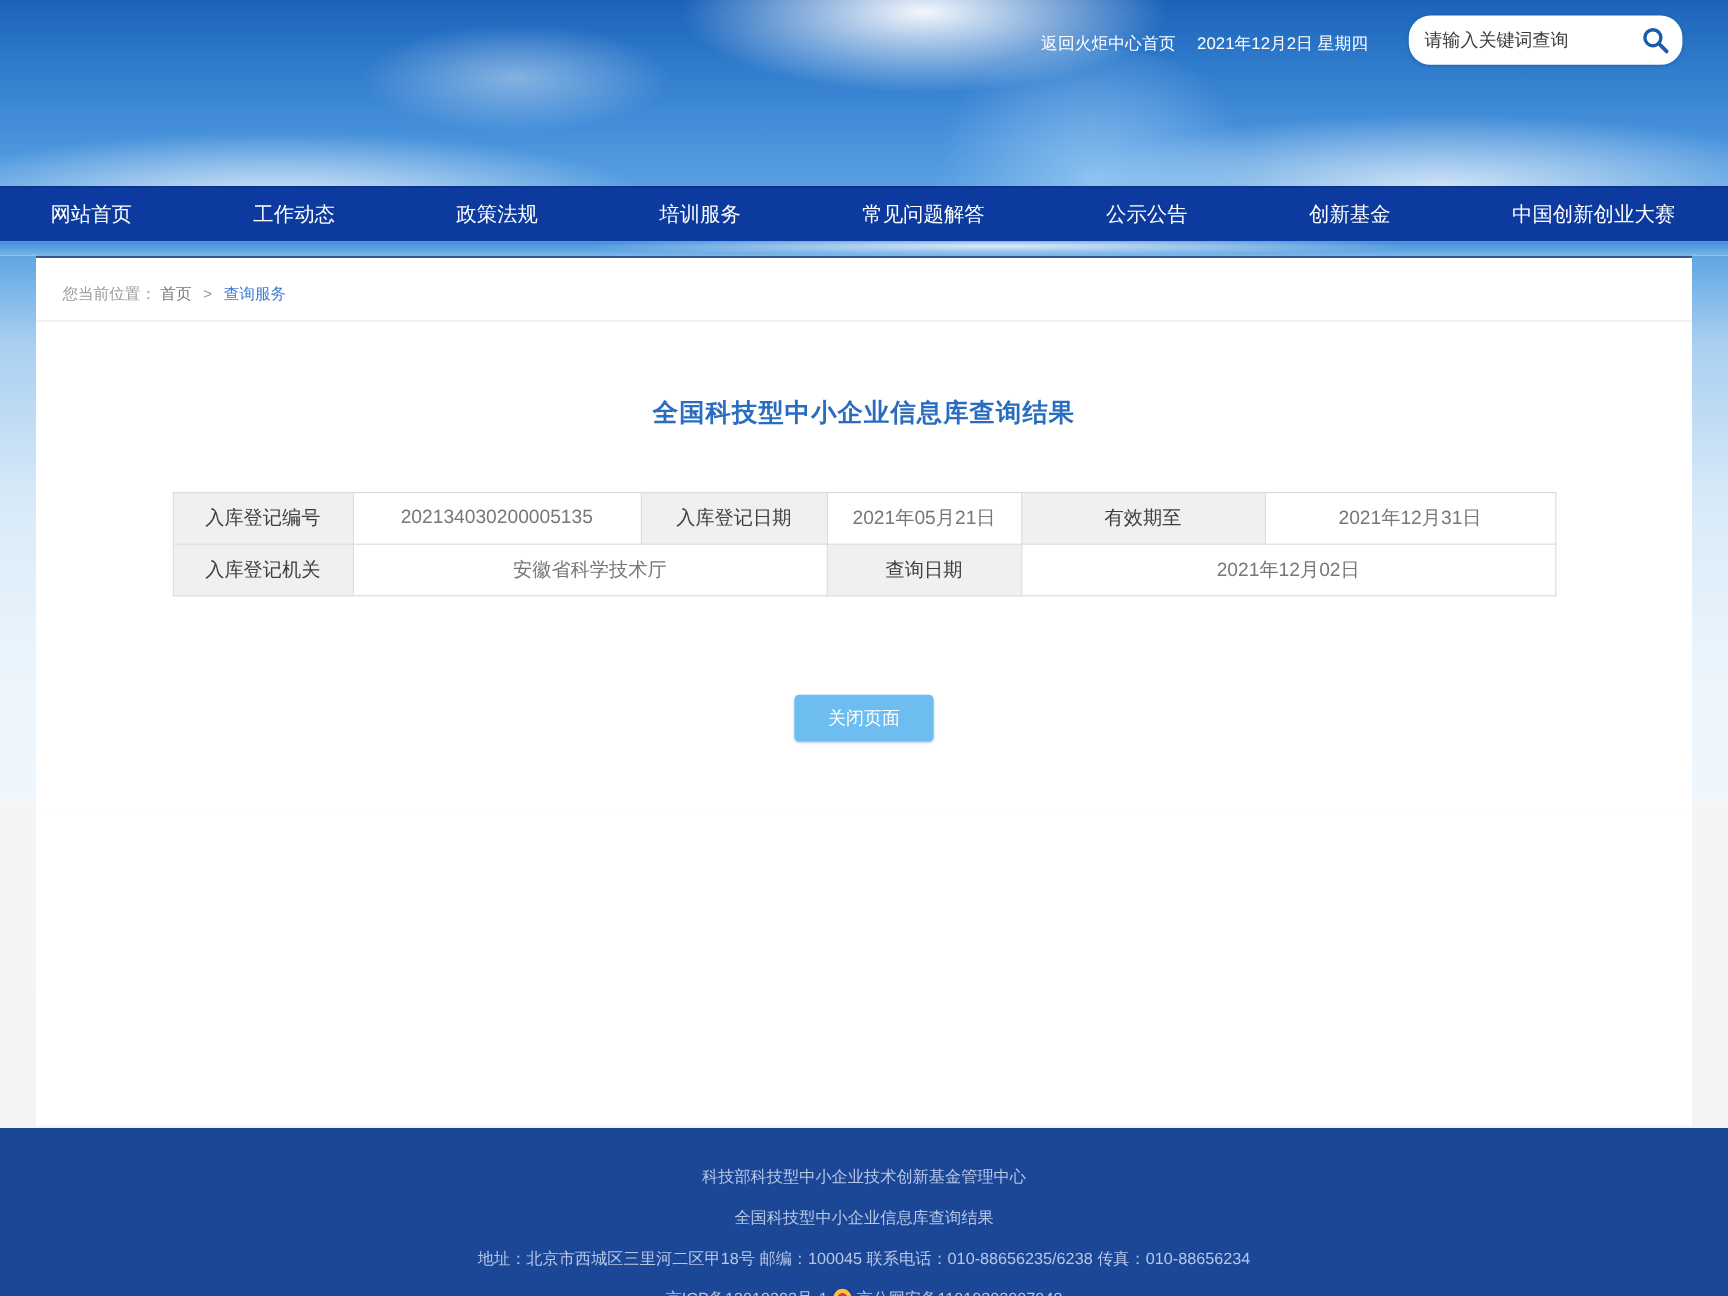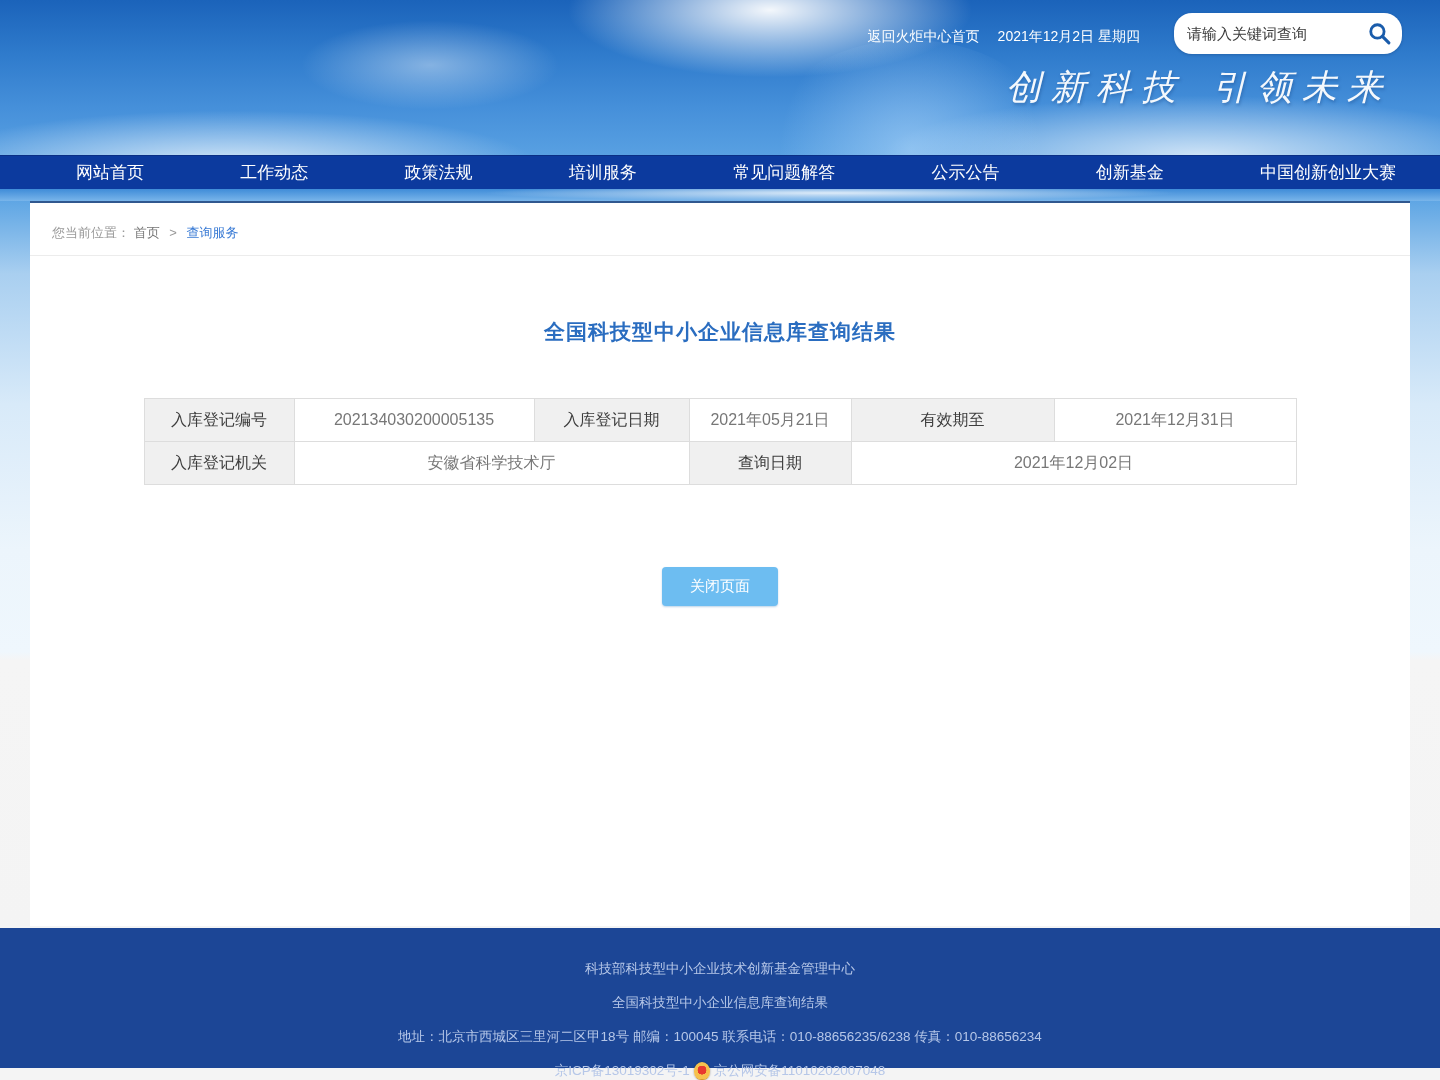--- a/index.html
+++ b/index.html
@@ -34,23 +34,23 @@
 
   .search-wrap { position:absolute; top:13px; right:38px; width:228px; height:41px;
     background:#ffffff; border-radius:18px; box-shadow:0 1px 3px rgba(0,30,80,.25); }
   .search-wrap input { width:100%; height:100%; border:none; outline:none; background:transparent;
     border-radius:6px; padding:0 44px 0 13px; font-size:15px; color:#333;
     font-family:"Liberation Sans",sans-serif; }
   .search-wrap input::placeholder { color:#3a3a3a; opacity:1; }
   .search-icon { position:absolute; right:10px; top:8px; width:25px; height:25px; cursor:pointer; }
 
   
-  .navbar { height:34px; background:linear-gradient(180deg,#0f42ab 0%,#0c3a9e 60%,#0a33923 100%), #0c3a9e;
+  .navbar { height:46px; background:linear-gradient(180deg,#0f42ab 0%,#0c3a9e 60%,#0a33923 100%), #0c3a9e;
     background:#0c3a9e; border-top:1px solid #0a2f85;
-    display:flex; align-items:center; justify-content:space-between; padding:0 38px 0 70px; }
+    display:flex; align-items:center; justify-content:space-between; padding:0 38px 0 36px; }
   .navbar a { color:#ffffff; font-size:17px; text-decoration:none; cursor:pointer; padding:0 6px; white-space:nowrap; }
 
   .sub-sky { height:12px; background:linear-gradient(180deg,#3f8cd8 0%,#6fadе7 100%);
     background:linear-gradient(180deg,#3f8cd8 0%,#79b5ea 100%); position:relative; overflow:hidden; }
   .sub-sky .wisp { position:absolute; left:480px; top:-4px; width:700px; height:16px;
     background:radial-gradient(ellipse at center, rgba(255,255,255,.8) 0%, rgba(255,255,255,0) 70%); }
 
   
   .content-area { height:727px; padding:0 30px;
     background:linear-gradient(180deg,#5fa6e4 0%,#a9cff0 10%,#d8eaf9 28%,#ecf5fc 48%,#eff7fd 62%,#f5f5f5 63.2%,#f4f4f4 100%); }
@@ -89,23 +89,20 @@
 <body>
 
 <div class="sky-header">
   <div class="cloud c1"></div>
   <div class="cloud c2"></div>
   <div class="cloud c3"></div>
   <div class="cloud c4"></div>
   <div class="cloud c5"></div>
 
 
-  <div class="slogan">
-    <span>创新科技</span><span class="gap"></span><span>引领未来</span>
-  </div>
 
   <div class="top-links">
     <a href="#">返回火炬中心首页</a>
     <span>2021年12月2日 星期四</span>
   </div>
 
   <div class="search-wrap">
     <input type="text" placeholder="请输入关键词查询" style="">
     <svg class="search-icon" viewBox="0 0 24 24">
       <circle cx="10" cy="10" r="6.4" fill="none" stroke="#1a5cab" stroke-width="2.7"></circle>

